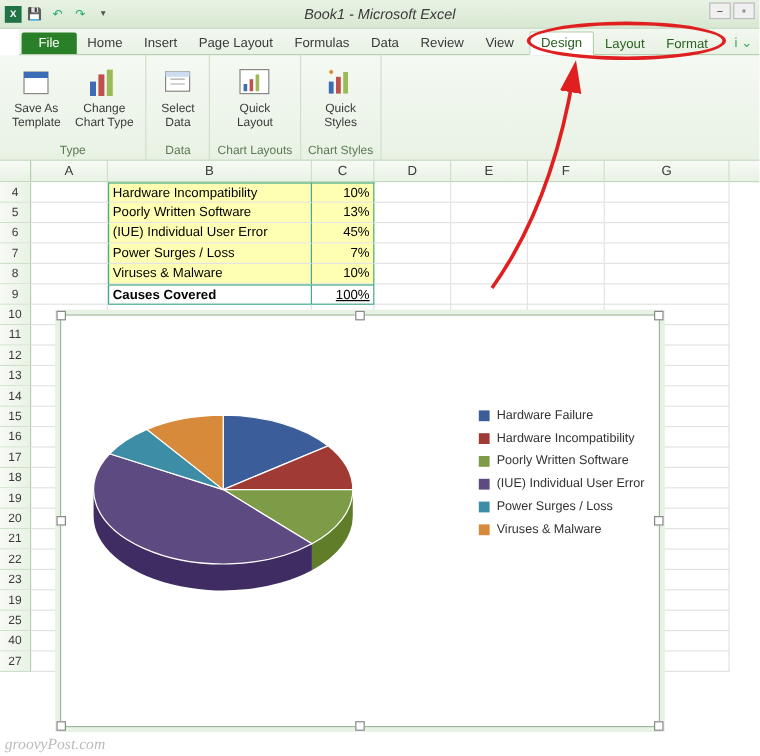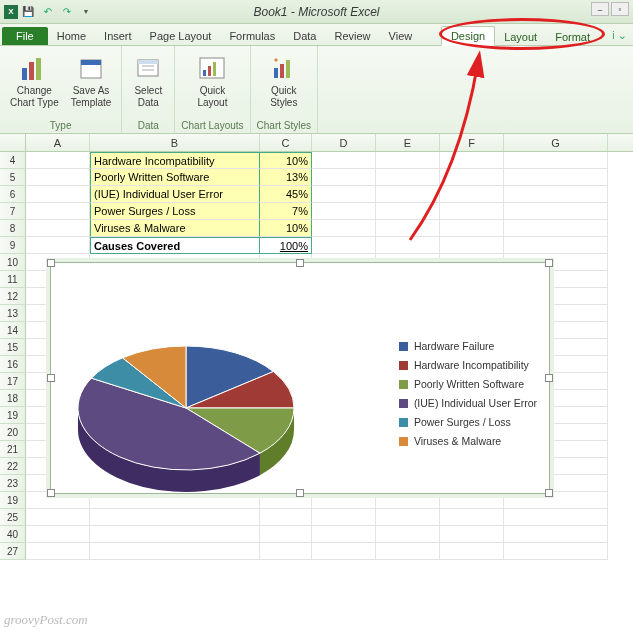--- a/index.html
+++ b/index.html
@@ -9,21 +9,21 @@
   .titlebar { height: 24px; background: linear-gradient(#e8f2e4, #d8e8d2); display: flex; align-items: center; position: relative; border-bottom: 1px solid #b8cfb2; }
   .qat { display: flex; align-items: center; gap: 3px; padding-left: 4px; }
   .qat-icon { width: 16px; height: 16px; display: flex; align-items: center; justify-content: center; font-size: 10px; }
   .excel-icon { background: #217346; color: #fff; font-weight: bold; font-size: 8px; width: 14px; height: 14px; display: flex; align-items:center; justify-content:center;}
   .titlebar-title { position: absolute; left: 50%; transform: translateX(-50%); color: #3a3a3a; font-size: 12px; font-style: italic; }
   .chart-tools-tab { position: absolute; right: 58px; top: 0; height: 24px; background: linear-gradient(#7cc668, #5fb04c); border-radius: 3px 3px 0 0; padding: 0 28px; color: #fff; display:flex; align-items:center; font-size: 11px;}
   .winbtns { position: absolute; right: 4px; top: 2px; display: flex; gap: 2px; }
   .winbtn { width: 18px; height: 14px; background: #f0f0f0; border: 1px solid #bbb; font-size: 8px; display:flex;align-items:center;justify-content:center;}
   
   
-  .tabstrip { height: 22px; background: linear-gradient(#f2f7ef, #e8f2e4); display: flex; align-items: flex-end; border-bottom: 1px solid #b8cfb2; padding-left: 2px; position:relative;}
+  .tabstrip { height: 22px; background: linear-gradient(#f2f7ef, #e8f2e4); display: flex; align-items: flex-end; border-bottom: 1px solid #b8cfb2; padding-left: 2px; position:relative;margin-left:16px;}
   .tab { padding: 3px 9px; font-size: 11px; color: #3a3a3a; cursor: pointer; }
   .tab.file { background: #2a8028; color: #fff; border-radius: 2px 2px 0 0; padding: 3px 14px; }
   .chart-subtabs { position: absolute; right: 34px; top: 0; display:flex; height:22px; align-items:flex-end;}
   .chart-subtabs .tab { color: #2a6020; }
   .chart-subtabs .tab.active { background: #fff; border: 1px solid #b8cfb2; border-bottom: 1px solid #fff; border-radius: 2px 2px 0 0; }
   .helpbtn { position:absolute; right:6px; top:3px; color:#3a6; font-size:11px;}
   
   
   .anno-circle { position: absolute; right: 28px; top: 18px; width: 166px; height: 32px; border: 3px solid #e02020; border-radius: 50%/50%; pointer-events: none; z-index: 50; }
   .anno-arrow { position: absolute; left: 400px; top: 50px; z-index: 49; pointer-events:none; }
@@ -46,21 +46,21 @@
   .grid { position: relative; background: #fff; }
   .gridrow { display: flex; height: 17px; }
   .rowhead { width: 26px; background: linear-gradient(90deg,#f7faf5,#e8f2e4); border-right: 1px solid #b8cfb2; border-bottom: 1px solid #cfe0ca; text-align: center; font-size: 10px; color: #3a3a3a; display:flex;align-items:center;justify-content:center;}
   .cell { border-right: 1px solid #e3e3e3; border-bottom: 1px solid #e3e3e3; font-size: 11px; padding: 0 3px; display:flex;align-items:center; }
   .yellow { background: #ffffb3; }
   .rightnum { justify-content: flex-end; }
   .bold { font-weight: bold; }
   .underline { text-decoration: underline; }
   
   
-  .chartobj { position: absolute; left: 50px; top: 110px; width: 500px; height: 232px; background: #fff; border: 1px solid #9db898; box-shadow: 0 0 0 4px #e8f2e4; }
+  .chartobj { position: absolute; left: 50px; top: 110px; width: 500px; height: 344px; background: #fff; border: 1px solid #9db898; box-shadow: 0 0 0 4px #e8f2e4; }
   .chartobj .handle { position:absolute; width:8px; height:8px; background:#fff; border:1px solid #888;}
   .pie-area { position: absolute; left: 10px; top: 30px; width: 260px; height: 240px; }
   .legend { position: absolute; right: 12px; top: 70px; font-size: 10.5px; color: #333; }
   .legend-item { display: flex; align-items: center; gap: 6px; margin: 7px 0; }
   .swatch { width: 9px; height: 9px; }
   
   .watermark { position: absolute; left: 4px; bottom: 2px; font-size: 13px; color: #bbb; font-style: italic; font-family: Georgia, serif;}
 </style>
 </head>
 <body>
@@ -108,35 +108,35 @@
     </defs>
   <path d="M 10,190 Q 60,120 78,12" stroke="#e02020" stroke-width="3" fill="none" marker-end="url(#ah)"></path>
 </svg>
 
 <div class="ribbon">
   <div class="rgroup">
     <div class="rgroup-items">
       <div class="rbtn">
         <div class="rbtn-icon">
             <svg width="32" height="32">
+              <rect x="6" y="8" width="20" height="18" fill="#fff" stroke="#888"></rect>
+              <rect x="6" y="8" width="20" height="5" fill="#3b6cb5"></rect>
+            </svg>
+          </div>
+        <div class="rbtn-label">Save As<br>Template</div>
+      </div>
+      <div class="rbtn">
+        <div class="rbtn-icon">
+            <svg width="32" height="32">
               <rect x="4" y="16" width="5" height="12" fill="#3b6cb5"></rect>
               <rect x="11" y="10" width="5" height="18" fill="#c0504d"></rect>
               <rect x="18" y="6" width="5" height="22" fill="#9bbb59"></rect>
             </svg>
           </div>
         <div class="rbtn-label">Change<br>Chart Type</div>
-      </div>
-      <div class="rbtn">
-        <div class="rbtn-icon">
-            <svg width="32" height="32">
-              <rect x="6" y="8" width="20" height="18" fill="#fff" stroke="#888"></rect>
-              <rect x="6" y="8" width="20" height="5" fill="#3b6cb5"></rect>
-            </svg>
-          </div>
-        <div class="rbtn-label">Save As<br>Template</div>
       </div>
     </div>
     <div class="rgroup-label">Type</div>
   </div>
   <div class="rgroup">
     <div class="rgroup-items">
       <div class="rbtn">
         <div class="rbtn-icon">
             <svg width="32" height="32">
               <rect x="6" y="8" width="20" height="16" fill="#fff" stroke="#888"></rect>

